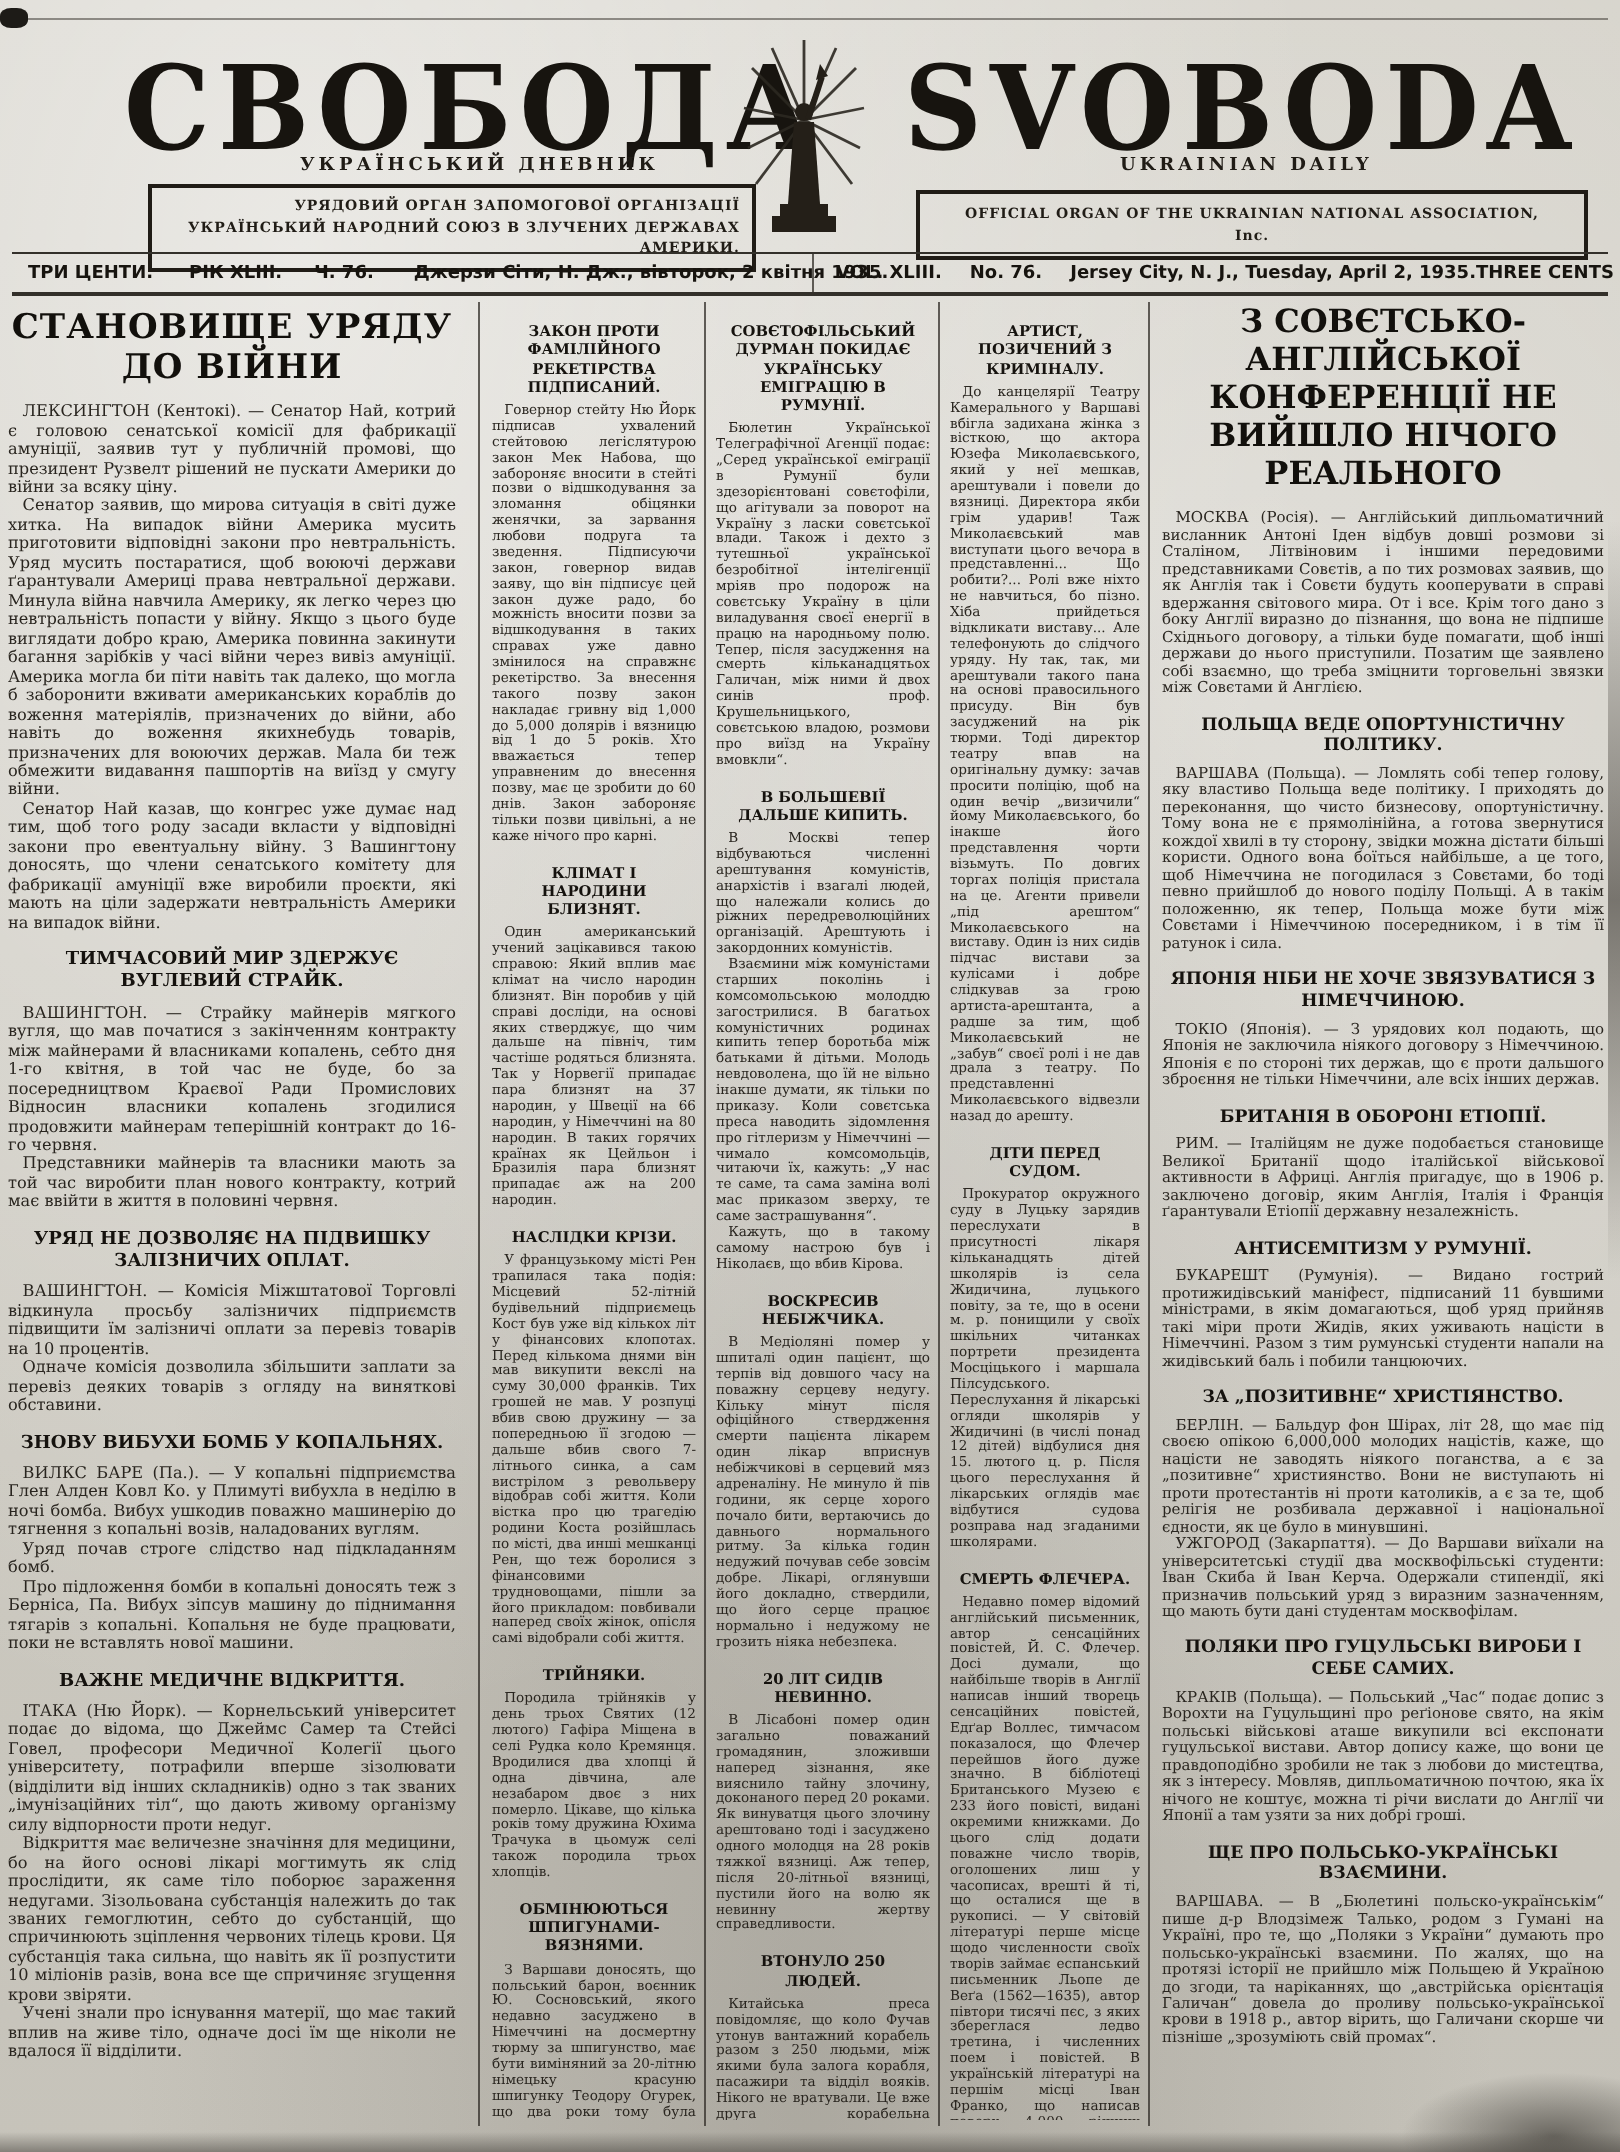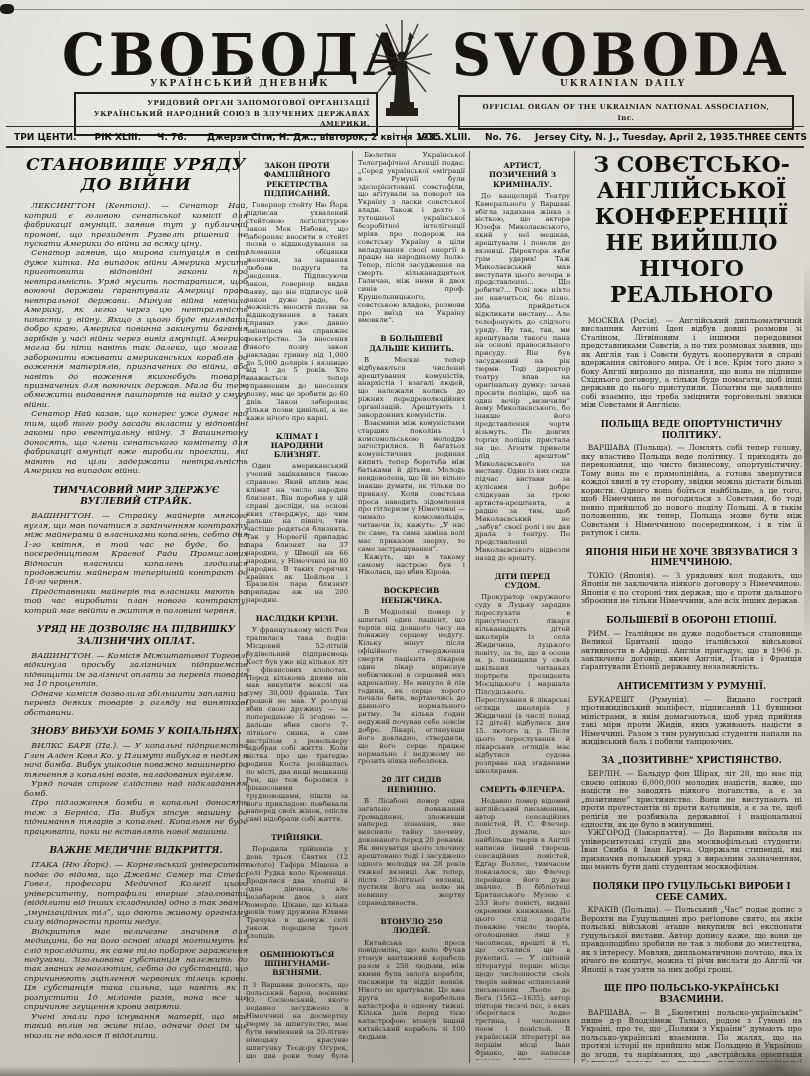--- a/index.html
+++ b/index.html
@@ -28,21 +28,21 @@
   .col{position:absolute;top:152px;overflow:hidden;text-align:justify;}
   .blk{margin:0;}
   .blk.h1{font-weight:bold;text-align:center;color:#12100c;line-height:1.18;margin:2px 0 7px;}
   .blk.h2{font-weight:bold;text-align:center;color:#15120e;margin:9px 4px 4px;line-height:1.25;}
   .blk.p{text-indent:.9em;color:#29251f;}
   .col-lead .h1{font-size:17px;letter-spacing:.5px;}
   .col-lead .h2{font-size:9px;}
   .col-lead .p{font-size:8.1px;line-height:1.17;}
   .col-n .h2{font-size:7.4px;}
   .col-n .p{font-size:6.8px;line-height:1.16;}
-  .col-wide .h1{font-size:22px;margin:0 4px 9px;}
+  .col-wide .h1{font-size:16px;margin:0 4px 9px;}
   .col-wide .h2{font-size:8.6px;}
   .col-wide .p{font-size:7.5px;line-height:1.13;}
 </style>
 </head>
 <body>
 
 <div id="page">
 
   <div class="hrule" style="left:6px;top:9px;width:798px;height:1px;opacity:.5"></div>
 
@@ -96,21 +96,21 @@
     <span style="margin-left:14px">No. 76.</span>
     <span style="margin-left:14px">Jersey City, N. J., Tuesday, April 2, 1935.</span>
     <span style="margin-left:auto;margin-right:2px">THREE CENTS</span>
   </div>
 
   <div class="vrule" style="left:239px;top:151px;height:912px;"></div>
   <div class="vrule" style="left:352px;top:151px;height:912px;"></div>
   <div class="vrule" style="left:469px;top:151px;height:912px;"></div>
   <div class="vrule" style="left:574px;top:151px;height:912px;"></div>
 
-  <div class="col col-lead" style="left:24px;width:224px;height:908px;font-style:italic;">
+  <div class="col col-lead" style="left:4px;width:224px;height:908px;">
       <div class="blk h1">СТАНОВИЩЕ УРЯДУ ДО ВІЙНИ</div>
       <div class="blk p">ЛЕКСИНГТОН (Кентокі). — Сенатор Най, котрий є головою сенатської комісії для фабрикації амуніції, заявив тут у публичній промові, що президент Рузвелт рішений не пускати Америки до війни за всяку ціну.</div>
       <div class="blk p">Сенатор заявив, що мирова ситуація в світі дуже хитка. На випадок війни Америка мусить приготовити відповідні закони про невтральність. Уряд мусить постаратися, щоб воюючі держави ґарантували Америці права невтральної держави. Минула війна навчила Америку, як легко через цю невтральність попасти у війну. Якщо з цього буде виглядати добро краю, Америка повинна закинути багання зарібків у часі війни через вивіз амуніції. Америка могла би піти навіть так далеко, що могла б заборонити вживати американських кораблів до воження матеріялів, призначених до війни, або навіть до воження якихнебудь товарів, призначених для воюючих держав. Мала би теж обмежити видавання пашпортів на виїзд у смугу війни.</div>
       <div class="blk p">Сенатор Най казав, що конгрес уже думає над тим, щоб того роду засади вкласти у відповідні закони про евентуальну війну. З Вашингтону доносять, що члени сенатського комітету для фабрикації амуніції вже виробили проєкти, які мають на ціли задержати невтральність Америки на випадок війни.</div>
       <div class="blk h2">ТИМЧАСОВИЙ МИР ЗДЕРЖУЄ ВУГЛЕВИЙ СТРАЙК.</div>
       <div class="blk p">ВАШИНГТОН. — Страйку майнерів мягкого вугля, що мав початися з закінченням контракту між майнерами й власниками копалень, себто дня 1-го квітня, в той час не буде, бо за посередництвом Краєвої Ради Промислових Відносин власники копалень згодилися продовжити майнерам теперішній контракт до 16-го червня.</div>
       <div class="blk p">Представники майнерів та власники мають за той час виробити план нового контракту, котрий має ввійти в життя в половині червня.</div>
       <div class="blk h2">УРЯД НЕ ДОЗВОЛЯЄ НА ПІДВИШКУ ЗАЛІЗНИЧИХ ОПЛАТ.</div>
       <div class="blk p">ВАШИНГТОН. — Комісія Міжштатової Торговлі відкинула просьбу залізничих підприємств підвищити їм залізничі оплати за перевіз товарів на 10 процентів.</div>
       <div class="blk p">Одначе комісія дозволила збільшити заплати за перевіз деяких товарів з огляду на виняткові обставини.</div>
@@ -129,20 +129,21 @@
       <div class="blk h2">КЛІМАТ І НАРОДИНИ БЛИЗНЯТ.</div>
       <div class="blk p">Один американський учений зацікавився такою справою: Який вплив має клімат на число народин близнят. Він поробив у цій справі досліди, на основі яких стверджує, що чим дальше на північ, тим частіше родяться близнята. Так у Норвегії припадає пара близнят на 37 народин, у Швеції на 66 народин, у Німеччині на 80 народин. В таких горячих країнах як Цейльон і Бразилія пара близнят припадає аж на 200 народин.</div>
       <div class="blk h2">НАСЛІДКИ КРІЗИ.</div>
       <div class="blk p">У французькому місті Рен трапилася така подія: Місцевий 52-літній будівельний підприємець Кост був уже від кількох літ у фінансових клопотах. Перед кількома днями він мав викупити векслі на суму 30,000 франків. Тих грошей не мав. У розпуці вбив свою дружину — за попередньою її згодою — дальше вбив свого 7-літнього синка, а сам вистрілом з револьверу відобрав собі життя. Коли вістка про цю трагедію родини Коста розійшлась по місті, два инші мешканці Рен, що теж боролися з фінансовими трудновощами, пішли за його прикладом: повбивали наперед своїх жінок, опісля самі відобрали собі життя.</div>
       <div class="blk h2">ТРІЙНЯКИ.</div>
       <div class="blk p">Породила трійняків у день трьох Святих (12 лютого) Гафіра Міщена в селі Рудка коло Кремянця. Вродилися два хлопці й одна дівчина, але незабаром двоє з них померло. Цікаве, що кілька років тому дружина Юхима Трачука в цьомуж селі також породила трьох хлопців.</div>
       <div class="blk h2">ОБМІНЮЮТЬСЯ ШПИГУНАМИ-ВЯЗНЯМИ.</div>
       <div class="blk p">З Варшави доносять, що польський барон, воєнник Ю. Сосновський, якого недавно засуджено в Німеччині на досмертну тюрму за шпигунство, має бути виміняний за 20-літню німецьку красуню шпигунку Теодору Огурек, що два роки тому була засуджена польським судом на кару смерти, а потім замінено їй кару на досмертну тюрму. Вона вступила в стан подружа з М. Драздою, що разом з нею був засуджений за шпигунство в користь Німеччини.</div>
     </div>
   <div class="col col-n" style="left:358px;width:107px;height:908px;">
+      <div class="blk h2">СОВЄТОФІЛЬСЬКИЙ ДУРМАН ПОКИДАЄ УКРАЇНСЬКУ ЕМІГРАЦІЮ В РУМУНІЇ.</div>
       <div class="blk p">Бюлетин Української Телеграфічної Агенції подає: „Серед української еміграції в Румунії були здезорієнтовані совєтофіли, що агітували за поворот на Україну з ласки совєтської влади. Також і дехто з тутешньої української безробітної інтелігенції мріяв про подорож на совєтську Україну в ціли виладування своєї енергії в працю на народньому полю. Тепер, після засудження на смерть кільканадцятьох Галичан, між ними й двох синів проф. Крушельницького, совєтською владою, розмови про виїзд на Україну вмовкли“.</div>
       <div class="blk h2">В БОЛЬШЕВІЇ ДАЛЬШЕ КИПИТЬ.</div>
       <div class="blk p">В Москві тепер відбуваються численні арештування комуністів, анархістів і взагалі людей, що належали колись до ріжних передреволюційних організацій. Арештують і закордонних комуністів.</div>
       <div class="blk p">Взаємини між комуністами старших поколінь і комсомольською молоддю загострилися. В багатьох комуністичних родинах кипить тепер боротьба між батьками й дітьми. Молодь невдоволена, що їй не вільно інакше думати, як тільки по приказу. Коли совєтська преса наводить зідомлення про гітлеризм у Німеччині — чимало комсомольців, читаючи їх, кажуть: „У нас те саме, та сама заміна волі мас приказом зверху, те саме застрашування“.</div>
       <div class="blk p">Кажуть, що в такому самому настрою був і Ніколаєв, що вбив Кірова.</div>
       <div class="blk h2">ВОСКРЕСИВ НЕБІЖЧИКА.</div>
       <div class="blk p">В Медіоляні помер у шпиталі один пацієнт, що терпів від довшого часу на поважну серцеву недугу. Кільку мінут після офіційного ствердження смерти пацієнта лікарем один лікар вприснув небіжчикові в серцевий мяз адреналіну. Не минуло й пів години, як серце хорого почало бити, вертаючись до давнього нормального ритму. За кілька годин недужий почував себе зовсім добре. Лікарі, оглянувши його докладно, ствердили, що його серце працює нормально і недужому не грозить ніяка небезпека.</div>
       <div class="blk h2">20 ЛІТ СИДІВ НЕВИННО.</div>
       <div class="blk p">В Лісабоні помер один загально поважаний громадянин, зложивши наперед зізнання, яке вияснило тайну злочину, доконаного перед 20 роками. Як винуватця цього злочину арештовано тоді і засуджено одного молодця на 28 років тяжкої вязниці. Аж тепер, після 20-літньої вязниці, пустили його на волю як невинну жертву справедливости.</div>
       <div class="blk h2">ВТОНУЛО 250 ЛЮДЕЙ.</div>
@@ -156,21 +157,21 @@
       <div class="blk h2">СМЕРТЬ ФЛЕЧЕРА.</div>
       <div class="blk p">Недавно помер відомий англійський письменник, автор сенсаційних повістей, Й. С. Флечер. Досі думали, що найбільше творів в Англії написав інший творець сенсаційних повістей, Едґар Воллес, тимчасом показалося, що Флечер перейшов його дуже значно. В бібліотеці Британського Музею є 233 його повісті, видані окремими книжками. До цього слід додати поважне число творів, оголошених лиш у часописах, врешті й ті, що осталися ще в рукописі. — У світовій літературі перше місце щодо численности своїх творів займає еспанський письменник Льопе де Веґа (1562—1635), автор півтори тисячі пєс, з яких збереглася ледво третина, і численних поем і повістей. В українській літературі на першім місці Іван Франко, що написав поверх 4,000 ріжних творів, у тім кількасот книжок і більших цілостей.</div>
     </div>
   <div class="col col-wide" style="left:581px;width:221px;height:910px;">
       <div class="blk h1">З СОВЄТСЬКО-АНГЛІЙСЬКОЇ КОНФЕРЕНЦІЇ НЕ ВИЙШЛО НІЧОГО РЕАЛЬНОГО</div>
       <div class="blk p">МОСКВА (Росія). — Англійський дипльоматичний висланник Антоні Іден відбув довші розмови зі Сталіном, Літвіновим і іншими передовими представниками Совєтів, а по тих розмовах заявив, що як Англія так і Совєти будуть кооперувати в справі вдержання світового мира. От і все. Крім того дано з боку Англії виразно до пізнання, що вона не підпише Східнього договору, а тільки буде помагати, щоб інші держави до нього приступили. Позатим ще заявлено собі взаємно, що треба зміцнити торговельні звязки між Совєтами й Англією.</div>
       <div class="blk h2">ПОЛЬЩА ВЕДЕ ОПОРТУНІСТИЧНУ ПОЛІТИКУ.</div>
       <div class="blk p">ВАРШАВА (Польща). — Ломлять собі тепер голову, яку властиво Польща веде політику. І приходять до переконання, що чисто бизнесову, опортуністичну. Тому вона не є прямолінійна, а готова звернутися кождої хвилі в ту сторону, звідки можна дістати більші користи. Одного вона боїться найбільше, а це того, щоб Німеччина не погодилася з Совєтами, бо тоді певно прийшлоб до нового поділу Польщі. А в такім положенню, як тепер, Польща може бути між Совєтами і Німеччиною посередником, і в тім її ратунок і сила.</div>
       <div class="blk h2">ЯПОНІЯ НІБИ НЕ ХОЧЕ ЗВЯЗУВАТИСЯ З НІМЕЧЧИНОЮ.</div>
       <div class="blk p">ТОКІО (Японія). — З урядових кол подають, що Японія не заключила ніякого договору з Німеччиною. Японія є по стороні тих держав, що є проти дальшого зброєння не тільки Німеччини, але всіх інших держав.</div>
-      <div class="blk h2">БОЛЬШЕВІЇ В ОБОРОНІ ЕТІОПІЇ.</div>
+      <div class="blk h2">БРИТАНІЯ В ОБОРОНІ ЕТІОПІЇ.</div>
       <div class="blk p">РИМ. — Італійцям не дуже подобається становище Великої Британії щодо італійської військової активности в Африці. Англія пригадує, що в 1906 р. заключено договір, яким Англія, Італія і Франція ґарантували Етіопії державну незалежність.</div>
       <div class="blk h2">АНТИСЕМІТИЗМ У РУМУНІЇ.</div>
       <div class="blk p">БУКАРЕШТ (Румунія). — Видано гострий протижидівський маніфест, підписаний 11 бувшими міністрами, в якім домагаються, щоб уряд прийняв такі міри проти Жидів, яких уживають націсти в Німеччині. Разом з тим румунські студенти напали на жидівський баль і побили танцюючих.</div>
       <div class="blk h2">ЗА „ПОЗИТИВНЕ“ ХРИСТІЯНСТВО.</div>
       <div class="blk p">БЕРЛІН. — Бальдур фон Шірах, літ 28, що має під своєю опікою 6,000,000 молодих націстів, каже, що націсти не заводять ніякого поганства, а є за „позитивне“ християнство. Вони не виступають ні проти протестантів ні проти католиків, а є за те, щоб релігія не розбивала державної і національної єдности, як це було в минувшині.</div>
       <div class="blk p">УЖГОРОД (Закарпаття). — До Варшави виїхали на університетські студії два москвофільські студенти: Іван Скиба й Іван Керча. Одержали стипендії, які призначив польський уряд з виразним зазначенням, що мають бути дані студентам москвофілам.</div>
       <div class="blk h2">ПОЛЯКИ ПРО ГУЦУЛЬСЬКІ ВИРОБИ І СЕБЕ САМИХ.</div>
       <div class="blk p">КРАКІВ (Польща). — Польський „Час“ подає допис з Ворохти на Гуцульщині про реґіонове свято, на якім польські військові аташе викупили всі експонати гуцульської вистави. Автор допису каже, що вони це правдоподібно зробили не так з любови до мистецтва, як з інтересу. Мовляв, дипльоматичною почтою, яка їх нічого не коштує, можна ті річи вислати до Англії чи Японії а там узяти за них добрі гроші.</div>
       <div class="blk h2">ЩЕ ПРО ПОЛЬСЬКО-УКРАЇНСЬКІ ВЗАЄМИНИ.</div>
       <div class="blk p">ВАРШАВА. — В „Бюлетині польско-українськім“ пише д-р Влодзімеж Талько, родом з Гумані на Україні, про те, що „Поляки з України“ думають про польсько-українські взаємини. По жалях, що на протязі історії не прийшло між Польщею й Україною до згоди, та наріканнях, що „австрійська орієнтація Галичан“ довела до проливу польсько-української крови в 1918 р., автор вірить, що Галичани скорше чи пізніше „зрозуміють свій промах“.</div>

